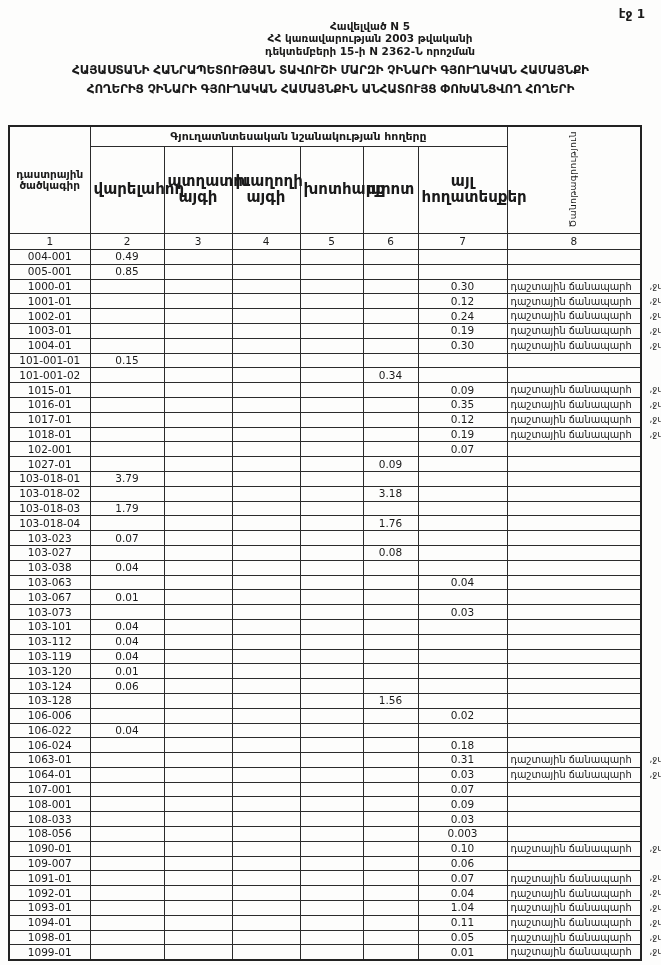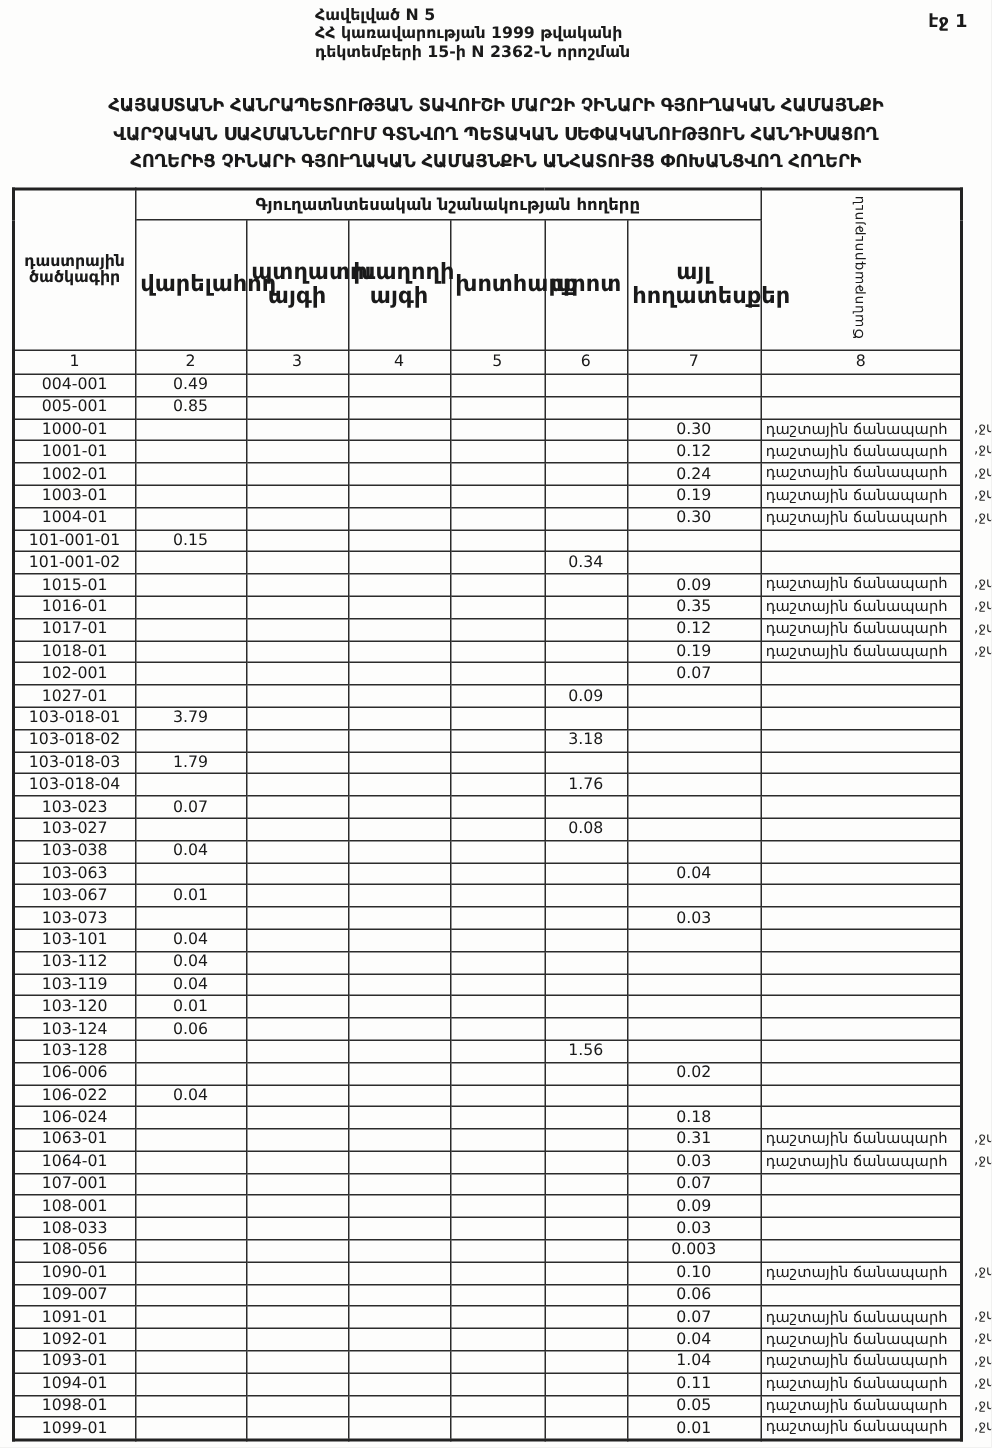--- a/index.html
+++ b/index.html
@@ -7,22 +7,22 @@
     position: relative;
     width: 661px; height: 965px;
     background: #fdfdfc;
     font-family: "DejaVu Sans", sans-serif;
     color: #1a1a1a;
     overflow: hidden;
     margin: 0 auto;
   }
   
   .annex {
-    position: absolute; top: 4px; left: 210px; width: 320px;
-    text-align: left; font-size: 10.5px; font-weight: bold; line-height: 1.18;
+    position: absolute; top: 20px; left: 210px; width: 320px;
+    text-align: center; font-size: 10.5px; font-weight: bold; line-height: 1.18;
     white-space: nowrap;
   }
   .page-num {
     position: absolute; top: 7px; right: 16px;
     font-size: 12px; font-weight: bold;
   }
   
   .list-heading {
     position: absolute; top: 45px; left: 0; width: 100%;
     text-align: center; font-size: 13.5px; font-weight: bold; letter-spacing: 7px;
@@ -66,28 +66,27 @@
     font-size: 9px; color: #2a2a2a; white-space: nowrap;
   }
 </style>
 </head>
 <body>
 
 <div class="page">
 
   <div class="annex">
     <div>Հավելված N 5</div>
-    <div>ՀՀ կառավարության 1999 թվականի</div>
+    <div>ՀՀ կառավարության 2003 թվականի</div>
     <div>դեկտեմբերի 15-ի N 2362-Ն որոշման</div>
   </div>
   <div class="page-num">էջ 1</div>
 
   <div class="doc-title">
     <div>ՀԱՅԱՍՏԱՆԻ ՀԱՆՐԱՊԵՏՈՒԹՅԱՆ ՏԱՎՈՒՇԻ ՄԱՐԶԻ ՉԻՆԱՐԻ ԳՅՈՒՂԱԿԱՆ ՀԱՄԱՅՆՔԻ</div>
-    <div>ՎԱՐՉԱԿԱՆ ՍԱՀՄԱՆՆԵՐՈՒՄ ԳՏՆՎՈՂ ՊԵՏԱԿԱՆ ՍԵՓԱԿԱՆՈՒԹՅՈՒՆ ՀԱՆԴԻՍԱՑՈՂ</div>
     <div>ՀՈՂԵՐԻՑ ՉԻՆԱՐԻ ԳՅՈՒՂԱԿԱՆ ՀԱՄԱՅՆՔԻՆ ԱՆՀԱՏՈՒՅՑ ՓՈԽԱՆՑՎՈՂ ՀՈՂԵՐԻ</div>
   </div>
 
   <table class="land">
     <colgroup>
       <col style="width:81px">
         <col style="width:74px">
         <col style="width:68px">
         <col style="width:68px">
       <col style="width:63px">

